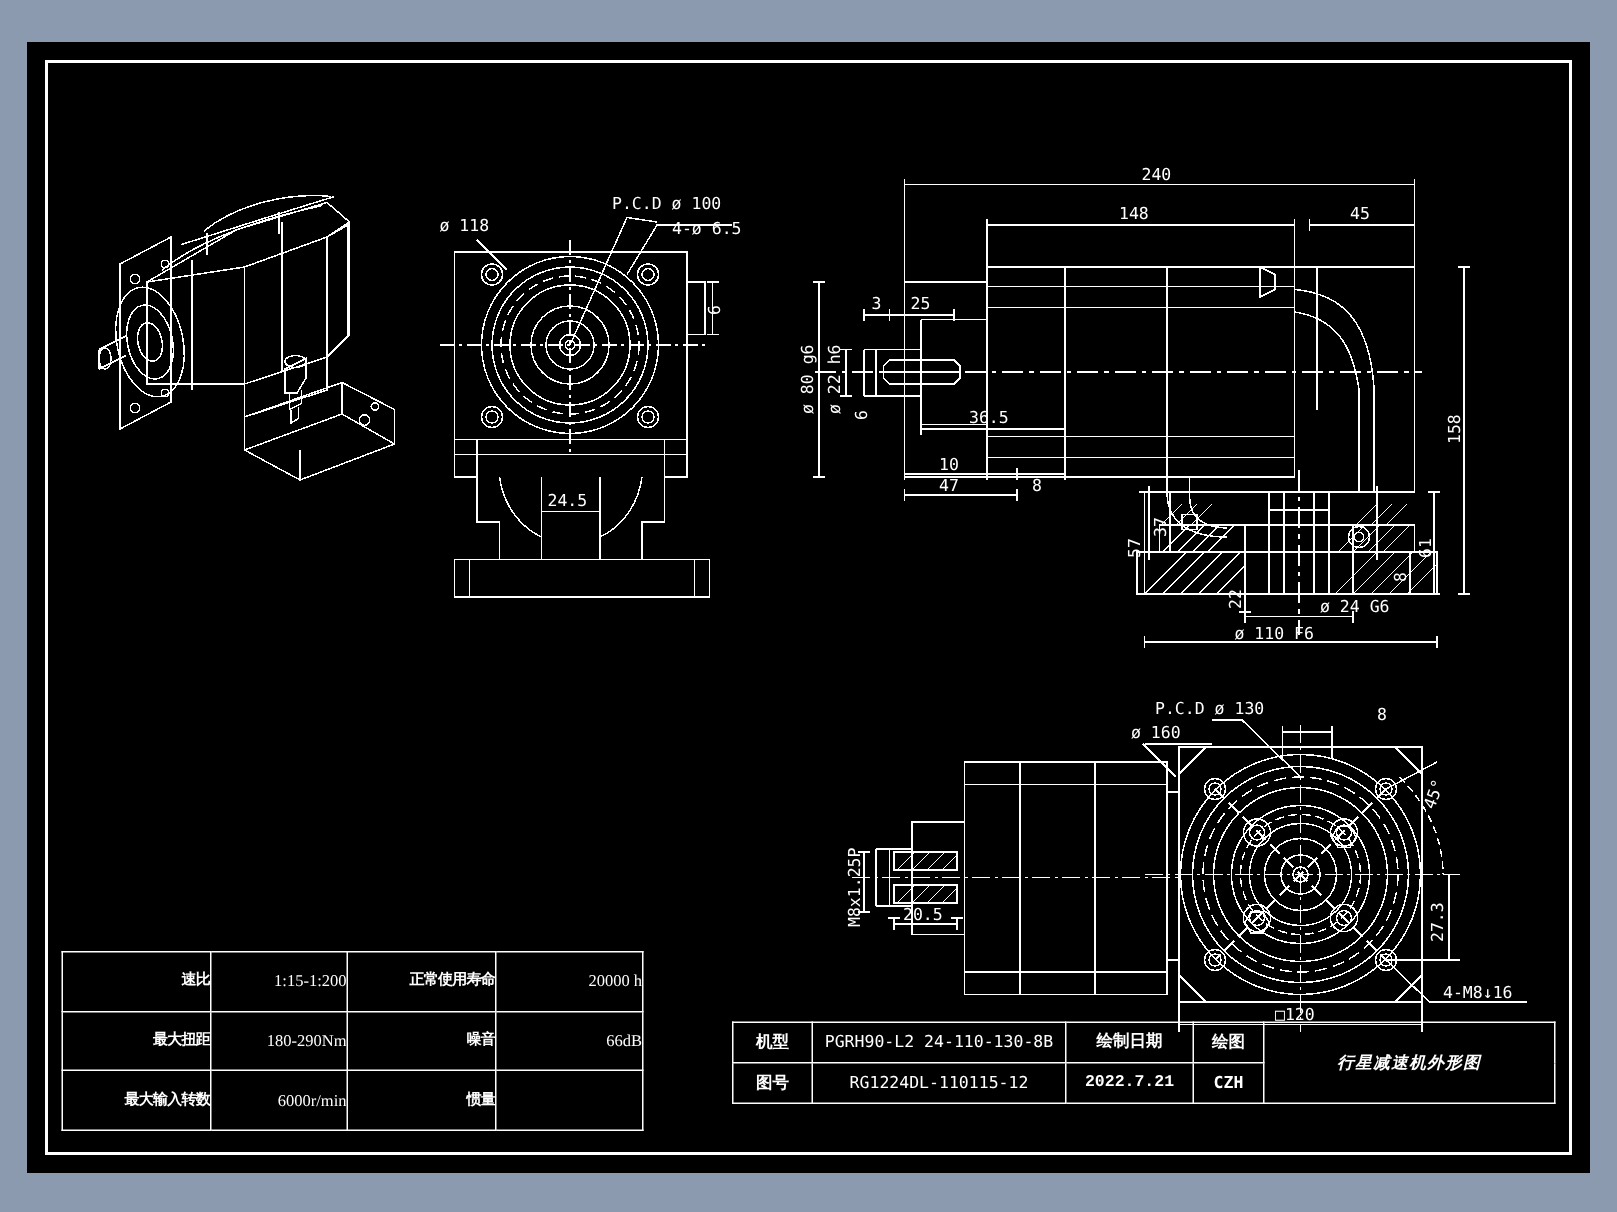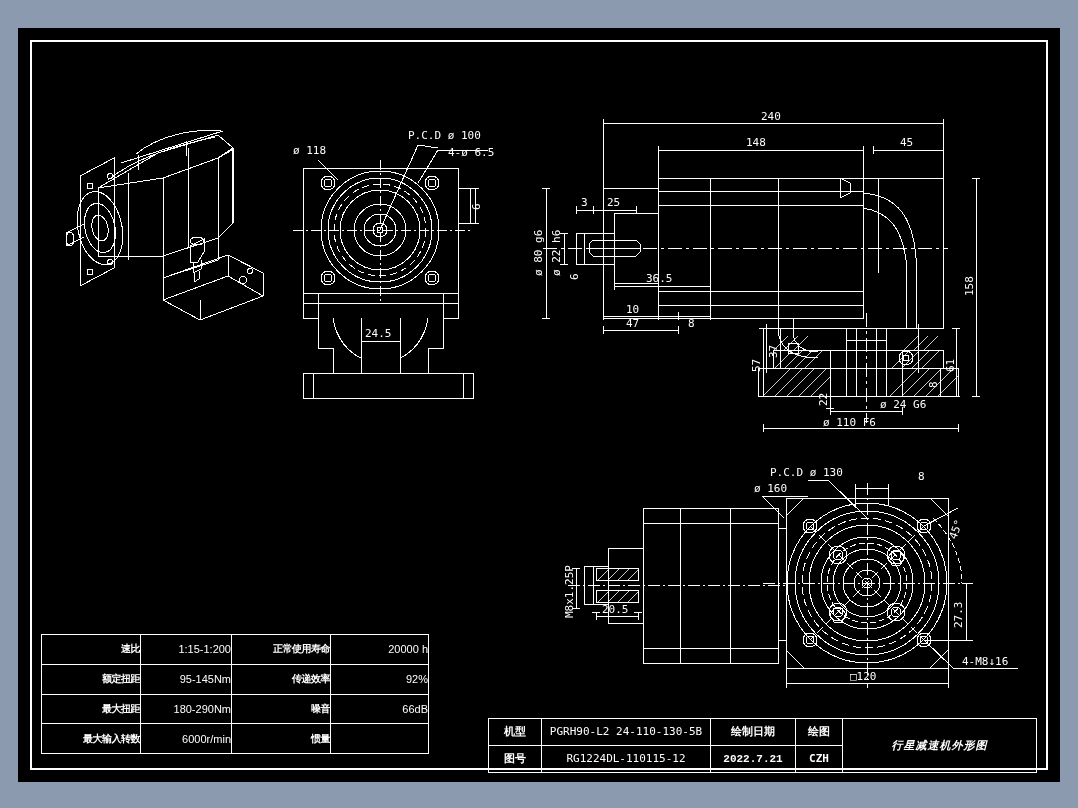--- a/index.html
+++ b/index.html
@@ -32,26 +32,26 @@
     color:#fff;
     font-size:10px;
     text-align:right;
     padding:0;
     height:20px;
     line-height:20px;
     white-space:nowrap;
     overflow:hidden;
   }
   #spec-table td.lbl{font-family:"DejaVu Sans",sans-serif;font-weight:bold;letter-spacing:-0.5px;}
-  #spec-table td.val{font-family:Liberation Sans, sans-serif;font-size:11px;}
+  #spec-table td.val{font-family:Liberation Serif, serif;font-size:11px;}
   .c1{width:98px}.c2{width:90px}.c3{width:98px}.c4{width:97px}
 
   
   #title-block{
-    position:absolute;left:470px;top:690px;
+    position:absolute;left:470px;top:653px;
     width:549px;height:52px;
     border-collapse:collapse;table-layout:fixed;
   }
   #title-block td{
     border:1px solid #fff;color:#fff;text-align:center;
     padding:0;height:26px;line-height:26px;
     white-space:nowrap;overflow:hidden;font-size:11px;
   }
   .tb-lbl{width:52px;font-family:"DejaVu Sans",sans-serif;font-weight:bold;font-size:11px;}
   .tb-code{width:168px;font-family:"DejaVu Sans Mono",monospace;font-size:14px;letter-spacing:0px;}
@@ -431,45 +431,39 @@
 
   <table id="spec-table">
     <tbody>
       <tr>
         <td class="lbl c1">速比</td>
         <td class="val c2">1:15-1:200</td>
         <td class="lbl c3">正常使用寿命</td>
         <td class="val c4">20000 h</td>
       </tr>
       <tr>
-        <td class="lbl c1">额定扭距</td>
-        <td class="val c2">95-145Nm</td>
-        <td class="lbl c3">传递效率</td>
-        <td class="val c4">92%</td>
-      </tr>
-      <tr>
         <td class="lbl c1">最大扭距</td>
         <td class="val c2">180-290Nm</td>
         <td class="lbl c3">噪音</td>
         <td class="val c4">66dB</td>
       </tr>
       <tr>
         <td class="lbl c1">最大输入转数</td>
         <td class="val c2">6000r/min</td>
         <td class="lbl c3">惯量</td>
         <td class="val c4"></td>
       </tr>
     </tbody>
   </table>
 
   <table id="title-block">
     <tbody>
       <tr>
         <td class="tb-lbl">机型</td>
-        <td class="tb-code">PGRH90-L2 24-110-130-5B</td>
+        <td class="tb-code">PGRH90-L2 24-110-130-8B</td>
         <td class="tb-mid">绘制日期</td>
         <td class="tb-sm">绘图</td>
         <td class="tb-title" rowspan="2">行星减速机外形图</td>
       </tr>
       <tr>
         <td class="tb-lbl">图号</td>
         <td class="tb-code">RG1224DL-110115-12</td>
         <td class="tb-mid date">2022.7.21</td>
         <td class="tb-sm mono">CZH</td>
       </tr>

